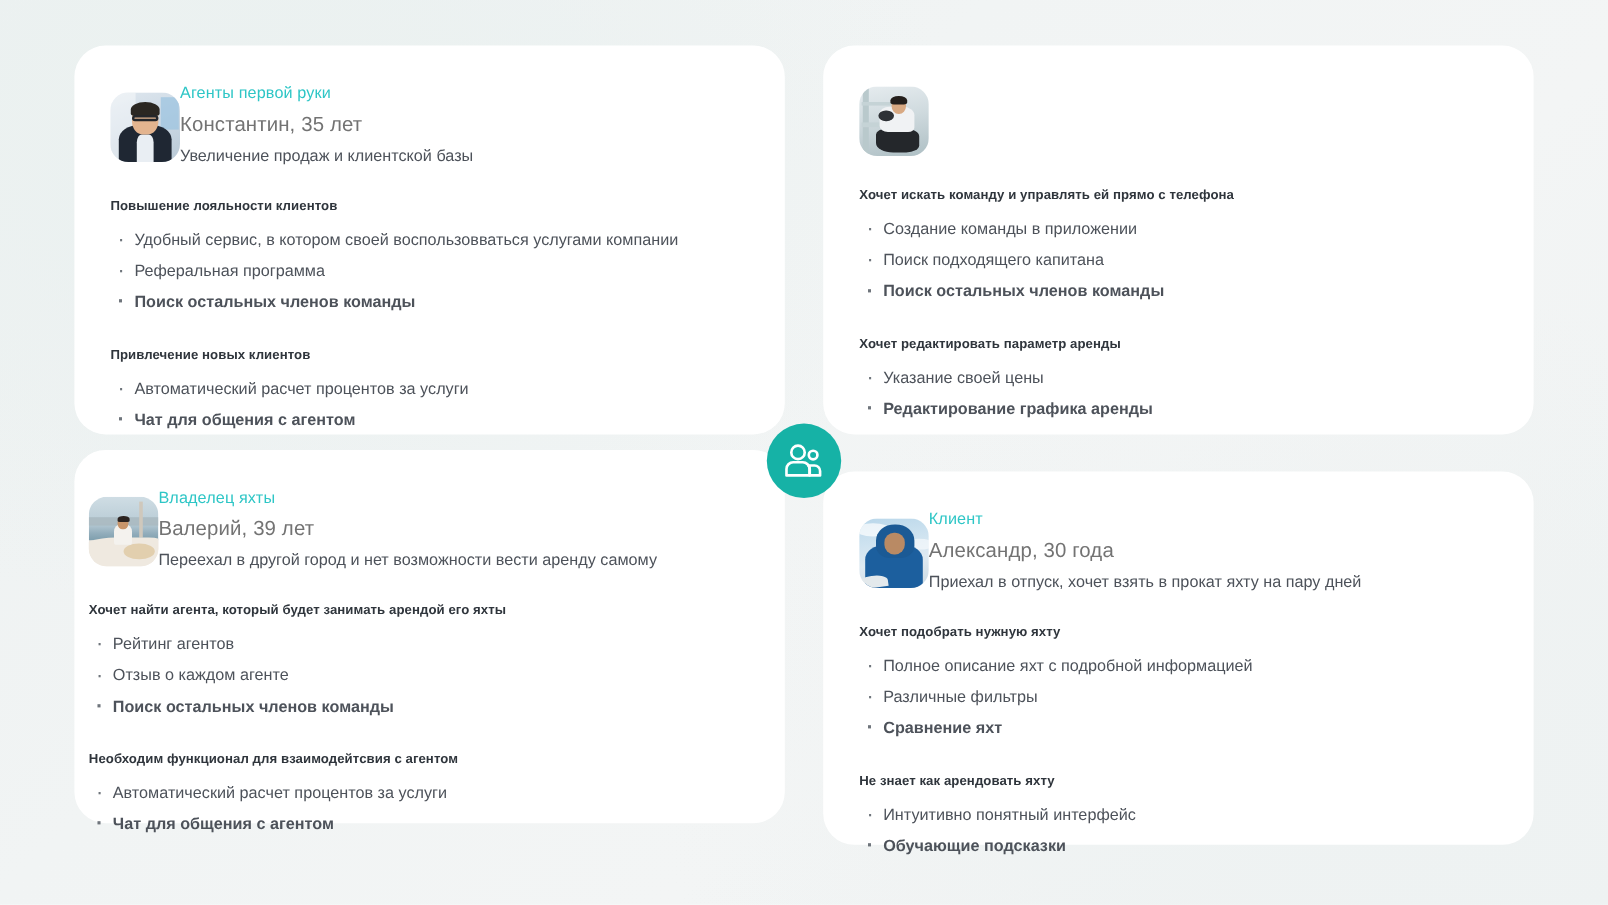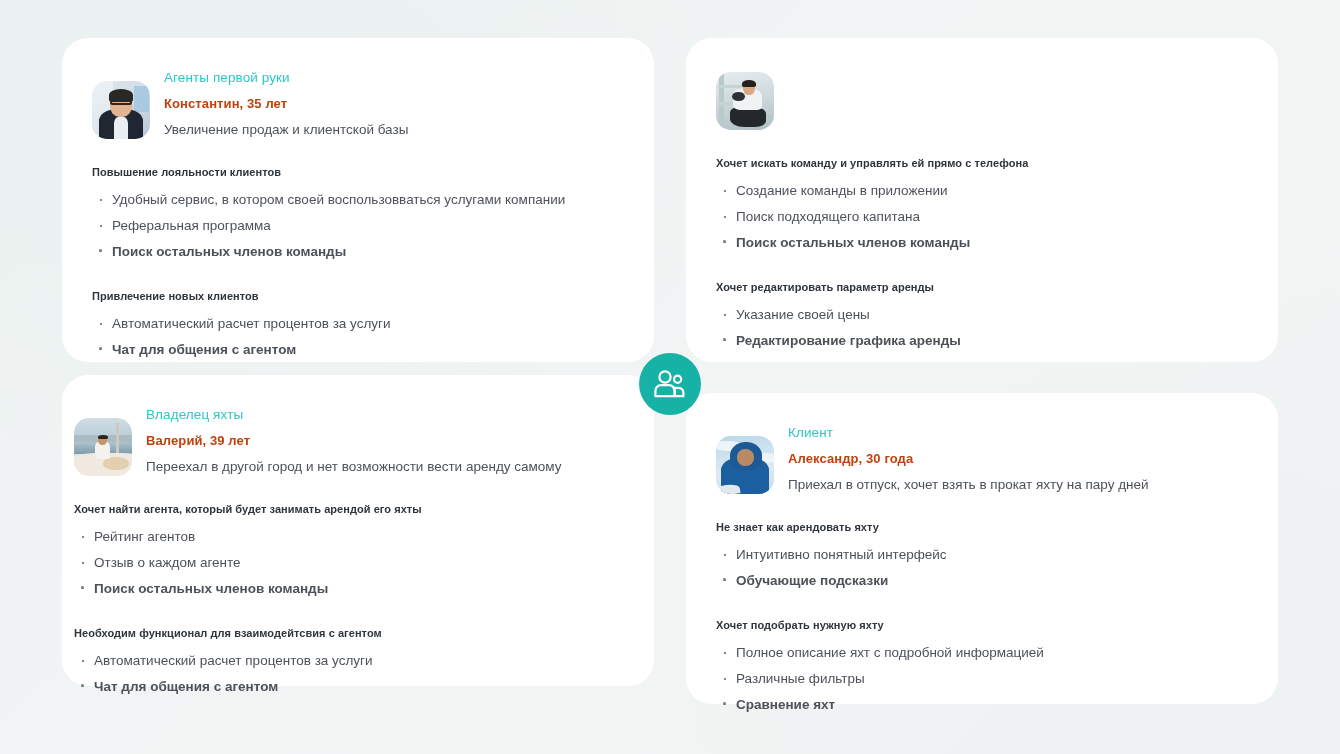--- a/index.html
+++ b/index.html
@@ -34,22 +34,21 @@
   }
 
   .card-tl { left: 62px;  top: 38px;  width: 592px; height: 324px; }
   .card-tr { left: 686px; top: 38px;  width: 592px; height: 324px; }
   .card-bl { left: 62px;  top: 375px; width: 592px; height: 311px; padding-left: 12px; }
   .card-br { left: 686px; top: 393px; width: 592px; height: 311px; }
 
   
   .persona {
     display: flex;
-    align-items: flex-end;
-    gap: 14px;
+    align-items: center;
     margin-bottom: 24px;
   }
 
   .avatar {
     width: 58px;
     height: 58px;
     border-radius: 15px;
     flex: 0 0 58px;
     position: relative;
     overflow: hidden;
@@ -110,24 +109,24 @@
 
   .role {
     color: #2ec6c6;
     font-size: 13.5px;
     line-height: 17px;
     letter-spacing: .1px;
     margin-bottom: 4px;
   }
 
   .name {
-    color: #c2410c;
-    font-size: 13px;
+    color: #737373;
+    font-size: 17px;
     line-height: 27px;
-    font-weight: 700;
+    font-weight: 400;
     letter-spacing: .1px;
     margin-bottom: 4px;
   }
 
   .tagline {
     color: #4d525a;
     font-size: 13.5px;
     line-height: 18px;
   }
 
@@ -308,33 +307,33 @@
         <span class="rail"></span>
       </div>
       <div class="persona-text">
         <div class="role">Клиент</div>
         <div class="name">Александр, 30 года</div>
         <div class="tagline">Приехал в отпуск, хочет взять в прокат яхту на пару дней</div>
       </div>
     </div>
 
     <div class="group">
-      <div class="group-title">Не знает как арендовать яхту</div>
-      <ul class="bullets">
-        <li>Интуитивно понятный интерфейс</li>
-        <li>Обучающие подсказки</li>
-      </ul>
-    </div>
-
-    <div class="group">
       <div class="group-title">Хочет подобрать нужную яхту</div>
       <ul class="bullets">
         <li>Полное описание яхт с подробной информацией</li>
         <li>Различные фильтры</li>
         <li>Сравнение яхт</li>
+      </ul>
+    </div>
+
+    <div class="group">
+      <div class="group-title">Не знает как арендовать яхту</div>
+      <ul class="bullets">
+        <li>Интуитивно понятный интерфейс</li>
+        <li>Обучающие подсказки</li>
       </ul>
     </div>
   </section>
 
   <div class="center-badge">
     <span>
       <svg width="34" height="30" viewBox="0 0 34 30" fill="none" stroke="#ffffff" stroke-width="2.2" stroke-linecap="round" stroke-linejoin="round">
         <circle cx="12" cy="8" r="5.6"></circle>
         <circle cx="24.6" cy="10.2" r="3.6"></circle>
         <path d="M2.4 27.2v-5.4a5.6 5.6 0 0 1 5.6-5.6h8a5.6 5.6 0 0 1 5.6 5.6v5.4z"></path>

